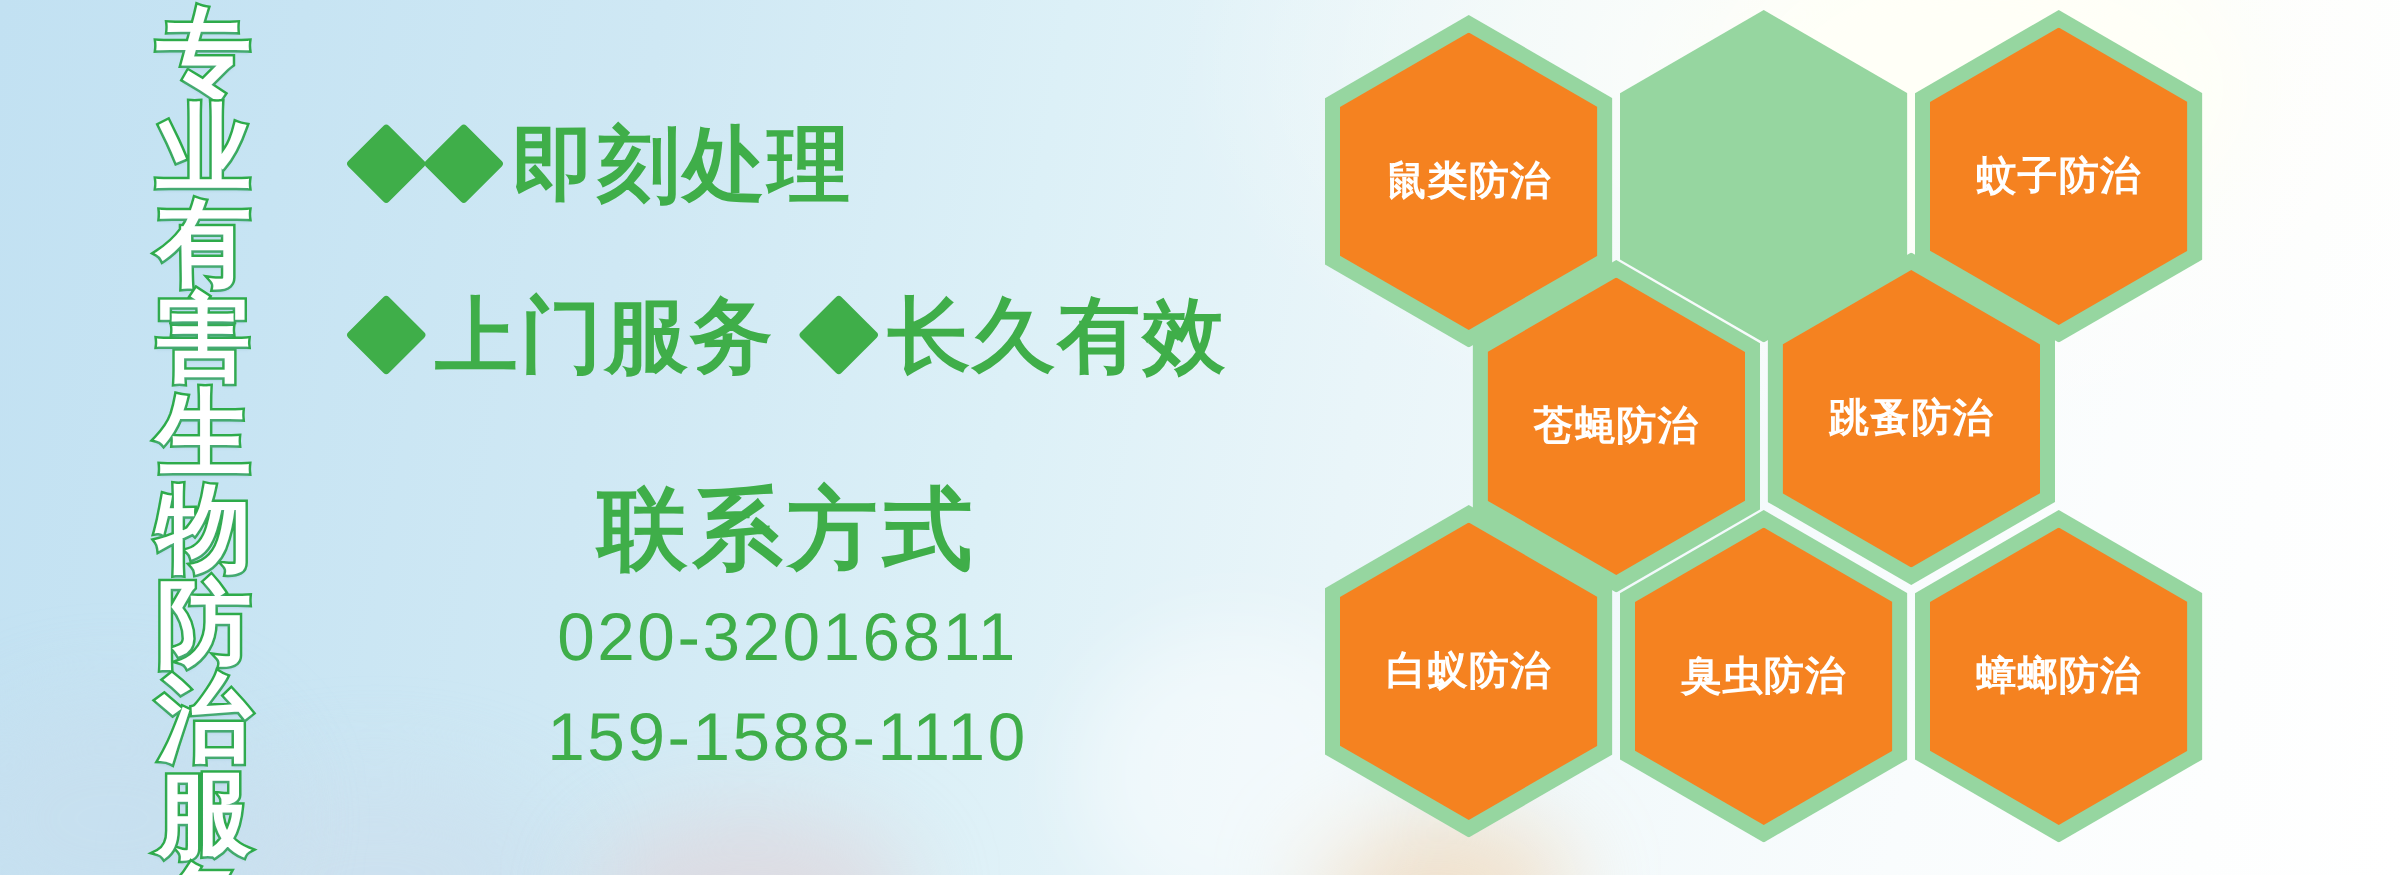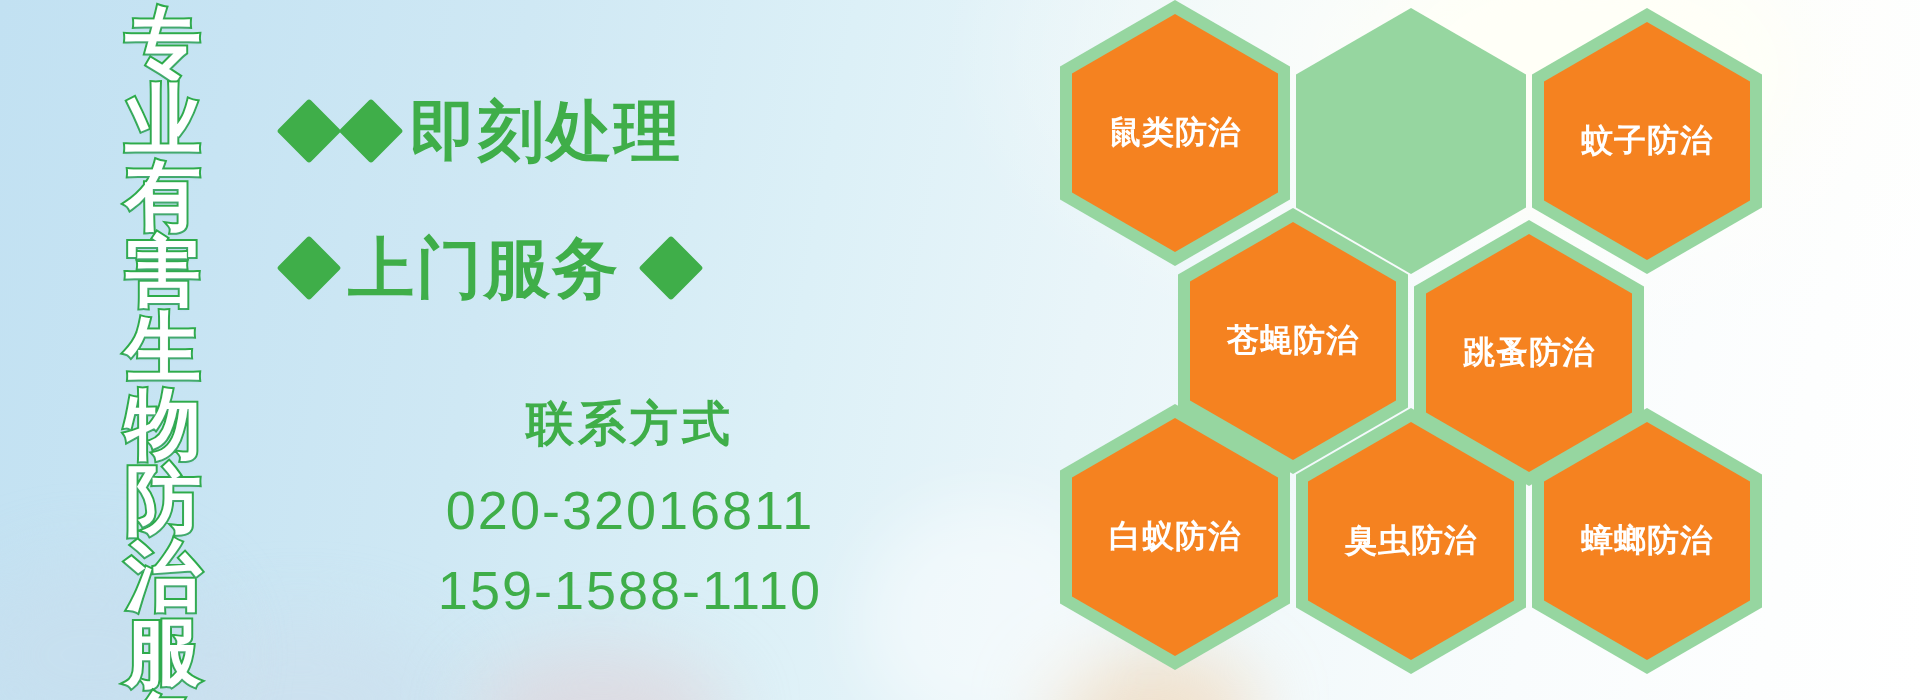--- a/index.html
+++ b/index.html
@@ -88,21 +88,21 @@
 
   
   #contact-block{
     position:absolute;
     left:300px; top:390px;
     width:660px;
     text-align:center;
     z-index:4;
   }
   #contact-heading{
-    font-size:48px;
+    font-size:72px;
     line-height:68px;
     font-weight:700;
     color:#3fae49;
     letter-spacing:4px;
     margin-bottom:12px;
   }
   .phone-number{
     font-size:54px;
     line-height:80px;
     font-weight:400;
@@ -178,32 +178,33 @@
     </div>
   </div>
 
   <div class="bullet-row" id="bullet-row-2">
     <div class="bullet-item">
       <span class="diamond-icon"></span>
       <span class="bullet-label">上门服务</span>
     </div>
     <div class="bullet-item">
       <span class="diamond-icon"></span>
+      <span class="bullet-label">长久有效</span>
     </div>
   </div>
 
   <div id="contact-block">
     <div id="contact-heading">联系方式</div>
     <div class="phone-number">020-32016811</div>
     <div class="phone-number">159-1588-1110</div>
   </div>
 
   <div id="honeycomb">
 
-    <div class="hex-cell" style="left:0px;   top:0;">
+    <div class="hex-cell" style="left:0px;   top:12px;">
       <div class="hex-outer"></div>
       <div class="hex-inner">
         <span class="hex-label">鼠类防治</span>
       </div>
     </div>
 
     <div class="hex-cell" style="left:236px; top:8px;">
       <div class="hex-outer"></div>
     </div>
 
@@ -214,21 +215,21 @@
       </div>
     </div>
 
     <div class="hex-cell" style="left:118px; top:208px;">
       <div class="hex-outer"></div>
       <div class="hex-inner">
         <span class="hex-label">苍蝇防治</span>
       </div>
     </div>
 
-    <div class="hex-cell" style="left:354px; top:220px;">
+    <div class="hex-cell" style="left:354px; top:202px;">
       <div class="hex-outer"></div>
       <div class="hex-inner">
         <span class="hex-label">跳蚤防治</span>
       </div>
     </div>
 
     <div class="hex-cell" style="left:0px;   top:404px;">
       <div class="hex-outer"></div>
       <div class="hex-inner">
         <span class="hex-label">白蚁防治</span>

